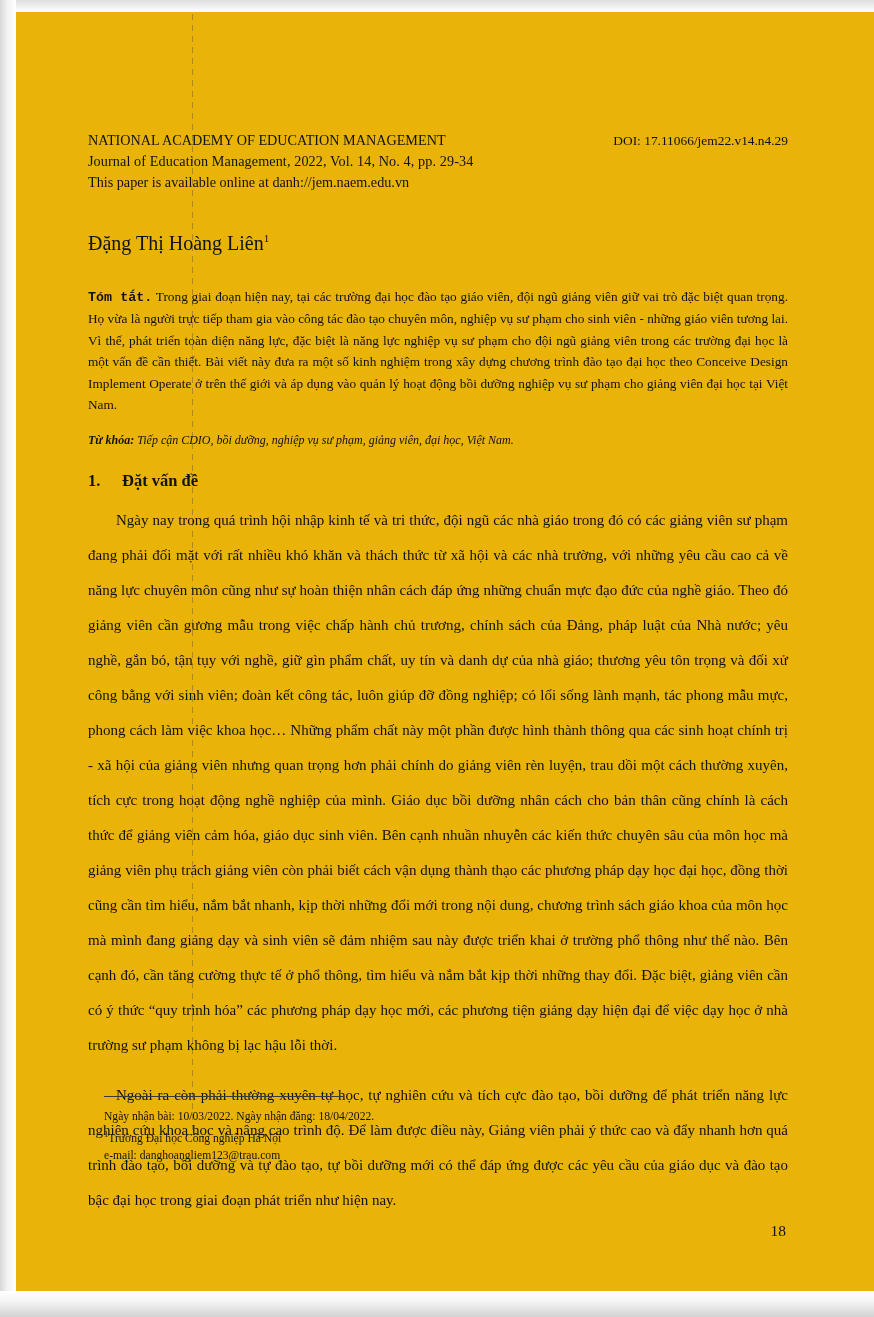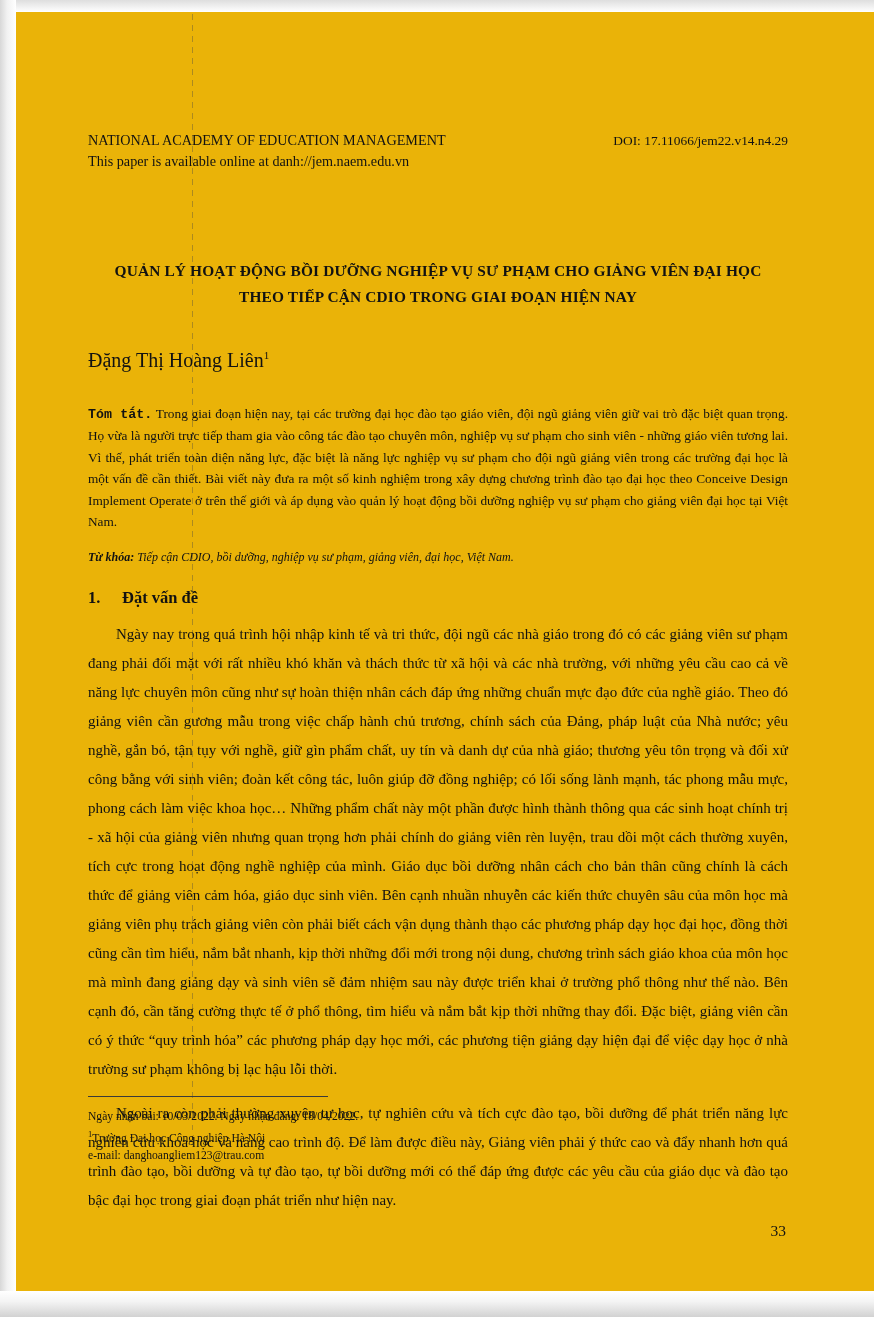--- a/index.html
+++ b/index.html
@@ -117,31 +117,31 @@
     font-size: 16.5px;
     line-height: 24px;
     display: flex;
     gap: 18px;
   }
   .section-num { width: 16px; }
 
   .body-par {
     margin-top: 10px;
     font-size: 15px;
-    line-height: 29px;
+    line-height: 35px;
     text-align: justify;
     text-justify: inter-word;
     text-indent: 28px;
   }
   .body-par + .body-par { margin-top: 13px; }
 
   
   .footnote-area {
     position: absolute;
-    left: 88px;
+    left: 104px;
     top: 1096px;
     width: 700px;
   }
   .footnote-rule {
     width: 240px;
     height: 1px;
     background: #3a3a3a;
     margin-bottom: 11px;
   }
   .footnote {
@@ -166,28 +166,25 @@
 
   <div class="scan-edge-top"></div>
   <div class="scan-edge-left"></div>
   <div class="scan-edge-bottom"></div>
   <div class="fold-line"></div>
 
   <div class="content">
 
     <div class="masthead">
       <div class="line">NATIONAL ACADEMY OF EDUCATION MANAGEMENT</div>
+      <div class="line journal-name">Journal of Education Management, 2022, Vol. 14, No. 4, pp. 29-34</div>
       <div class="line">This paper is available online at danh://jem.naem.edu.vn</div>
       <div class="doi">DOI: 17.11066/jem22.v14.n4.29</div>
     </div>
 
-    <div class="title-block">
-      <span class="title-line">QUẢN LÝ HOẠT ĐỘNG BỒI DƯỠNG NGHIỆP VỤ SƯ PHẠM CHO GIẢNG VIÊN ĐẠI HỌC</span>
-      <span class="title-line">THEO TIẾP CẬN CDIO TRONG GIAI ĐOẠN HIỆN NAY</span>
-    </div>
 
     <div class="author">
       <span>Đặng Thị Hoàng Liên</span><sup>1</sup>
     </div>
 
     <div class="abstract">
       <span class="lead">Tóm tắt.</span><span> Trong giai đoạn hiện nay, tại các trường đại học đào tạo giáo viên, đội ngũ giảng viên giữ vai trò đặc biệt quan trọng. Họ vừa là người trực tiếp tham gia vào công tác đào tạo chuyên môn, nghiệp vụ sư phạm cho sinh viên - những giáo viên tương lai. Vì thế, phát triển toàn diện năng lực, đặc biệt là năng lực nghiệp vụ sư phạm cho đội ngũ giảng viên trong các trường đại học là một vấn đề cần thiết. Bài viết này đưa ra một số kinh nghiệm trong xây dựng chương trình đào tạo đại học theo Conceive Design Implement Operate ở trên thế giới và áp dụng vào quản lý hoạt động bồi dưỡng nghiệp vụ sư phạm cho giảng viên đại học tại Việt Nam.</span>
     </div>
 
     <div class="keywords">
@@ -204,15 +201,15 @@
 
   </div>
 
   <div class="footnote-area">
     <div class="footnote-rule"></div>
     <div class="footnote">Ngày nhận bài: 10/03/2022. Ngày nhận đăng: 18/04/2022.</div>
     <div class="footnote"><sup>1</sup><span>Trường Đại học Công nghiệp Hà Nội</span></div>
     <div class="footnote">e-mail: danghoangliem123@trau.com</div>
   </div>
 
-  <div class="page-number">33</div>
+  <div class="page-number">18</div>
 
 </div>
 
 </body></html>

